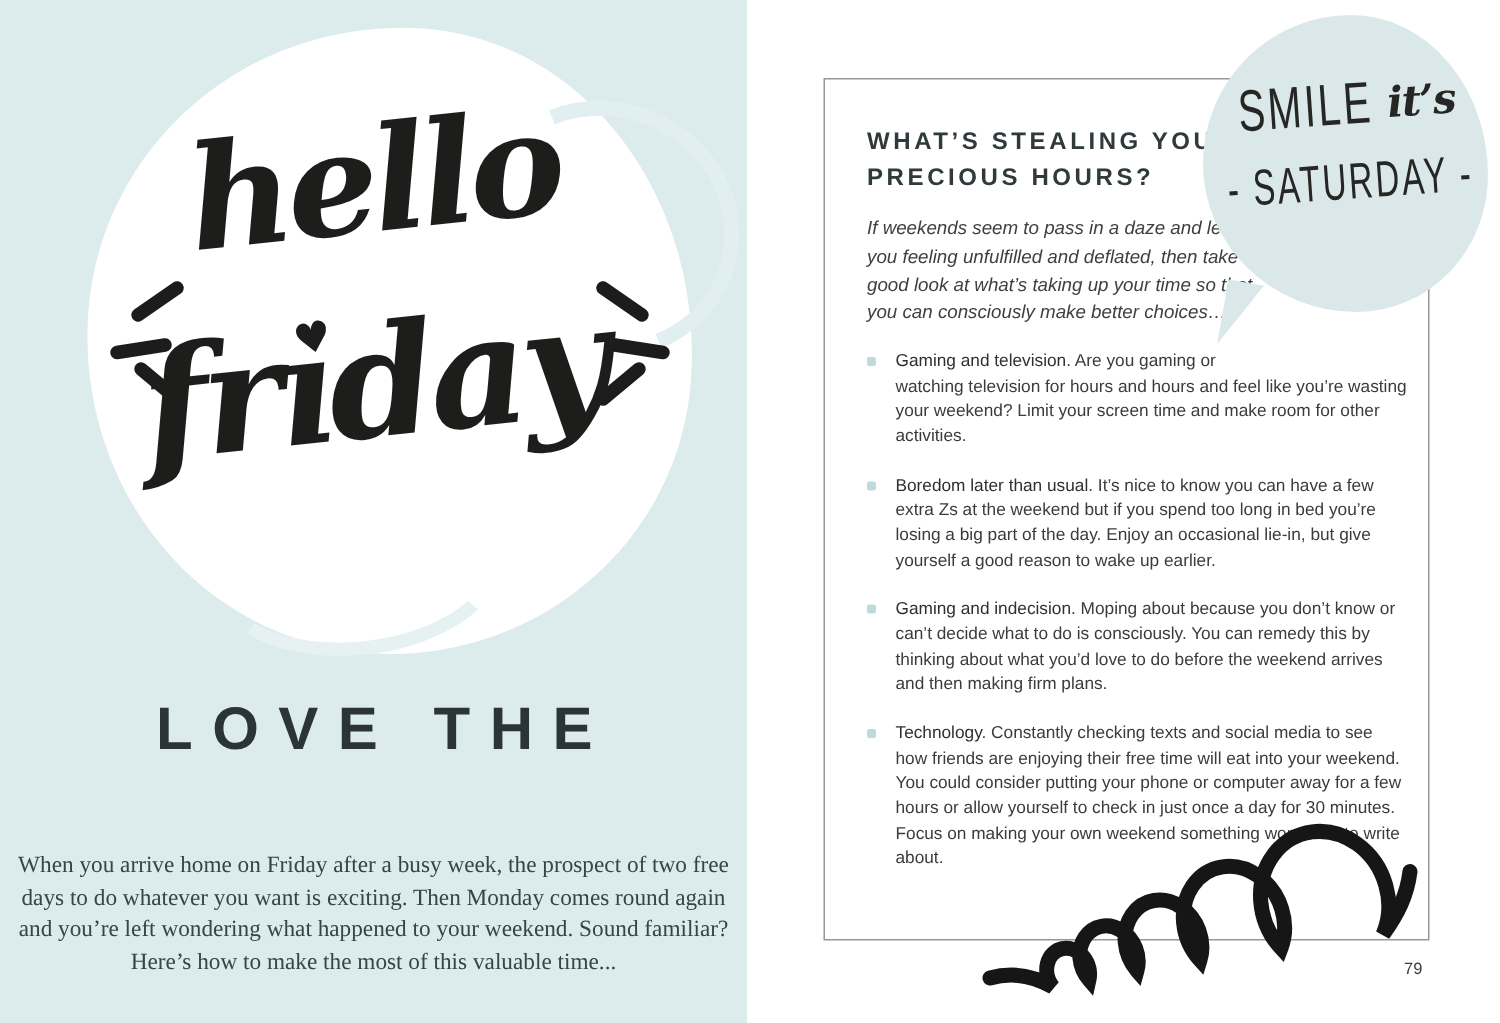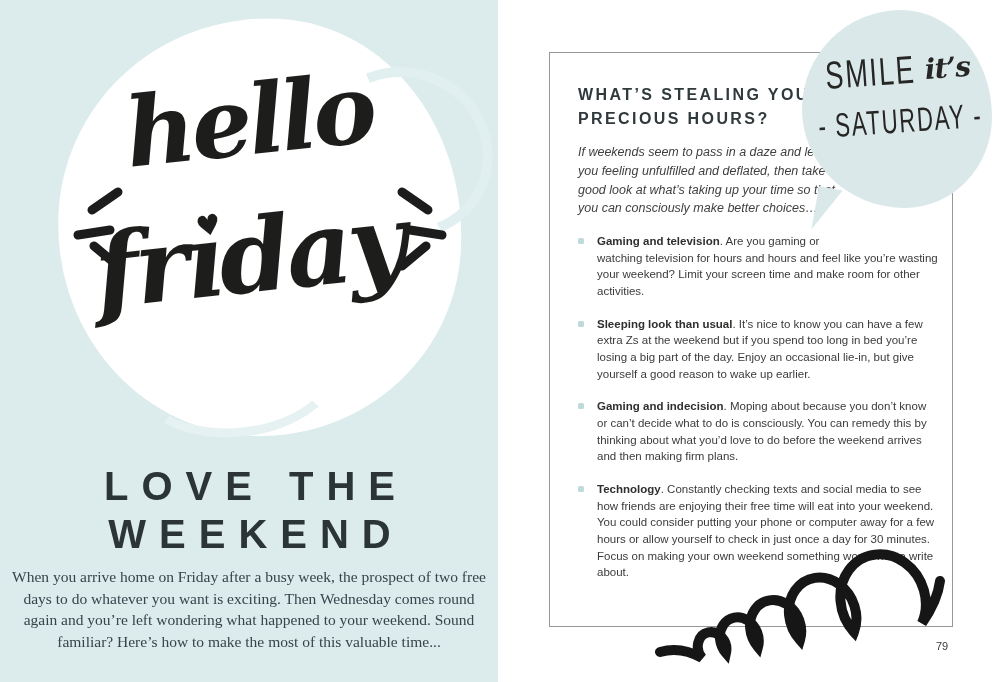--- a/index.html
+++ b/index.html
@@ -70,21 +70,21 @@
   }
   .bullet-list{margin-top:15px;list-style:none;}
   .bullet-list li{
     position:relative;padding-left:19px;margin-bottom:16px;
     font-size:11.5px;line-height:1.45;color:var(--body-text,#3b3b3a);
   }
   .bullet-list li::before{
     content:"";position:absolute;left:0;top:5px;width:6px;height:6px;
     background:var(--bullet-accent,#bfdadb);border-radius:1.5px;
   }
-  .bullet-list li b{font-weight:700;color:#2f2f2e;}
+  .bullet-list li b{font-weight:400;color:#2f2f2e;}
   .intrude{float:right;width:112px;height:14px;}
   
   .speech-bubble{
     position:absolute;left:802px;top:10px;width:190px;height:198px;z-index:3;
     background:var(--bubble-bg,#dbe8ea);
     border-radius:52% 48% 46% 54% / 50% 54% 46% 50%;
   }
   .bubble-tail{
     position:absolute;left:815px;top:188px;width:0;height:0;z-index:2;
     border-top:44px solid var(--bubble-bg,#dbe8ea);border-right:24px solid transparent;
@@ -136,38 +136,37 @@
         <path d="M48 86 L24 66"></path>
       </g>
     </svg>
 
     <div class="script-line script-hello">hello</div>
     <div class="script-line script-friday">frıday</div>
     <div class="heart-dot">♥</div>
 
     <div class="left-heading">
       <div>LOVE THE</div>
-      <div>WEEKEND</div>
-    </div>
-
-    <p class="left-intro">When you arrive home on Friday after a busy week, the prospect of two free days to do whatever you want is exciting. Then Wednesday comes round again and you’re left wondering what happened to your weekend. Sound familiar? Here’s how to make the most of this valuable time...</p>
+    </div>
+
+    <p class="left-intro">When you arrive home on Friday after a busy week, the prospect of two free days to do whatever you want is exciting. Then Monday comes round again and you’re left wondering what happened to your weekend. Sound familiar? Here’s how to make the most of this valuable time...</p>
   </div>
 
   <div class="right-page"></div>
 
   <div class="content-box">
     <div class="box-inner">
       <h2 class="box-heading">WHAT’S STEALING YOUR PRECIOUS HOURS?</h2>
       <p class="box-intro">If weekends seem to pass in a daze and leave you feeling unfulfilled and deflated, then take a good look at what’s taking up your time so that you can consciously make better choices…</p>
       <ul class="bullet-list">
         <li>
           <span class="intrude"></span><b>Gaming and television</b><span>. Are you gaming or watching television for hours and hours and feel like you’re wasting your weekend? Limit your screen time and make room for other activities.</span>
         </li>
         <li>
-          <b>Sleeping look than usual</b><span>. It’s nice to know you can have a few extra Zs at the weekend but if you spend too long in bed you’re losing a big part of the day. Enjoy an occasional lie-in, but give yourself a good reason to wake up earlier.</span>
+          <b>Boredom later than usual</b><span>. It’s nice to know you can have a few extra Zs at the weekend but if you spend too long in bed you’re losing a big part of the day. Enjoy an occasional lie-in, but give yourself a good reason to wake up earlier.</span>
         </li>
         <li>
           <b>Gaming and indecision</b><span>. Moping about because you don’t know or can’t decide what to do is consciously. You can remedy this by thinking about what you’d love to do before the weekend arrives and then making firm plans.</span>
         </li>
         <li>
           <b>Technology</b><span>. Constantly checking texts and social media to see how friends are enjoying their free time will eat into your weekend. You could consider putting your phone or computer away for a few hours or allow yourself to check in just once a day for 30 minutes. Focus on making your own weekend something wonderful to write about.</span>
         </li>
       </ul>
     </div>
   </div>

